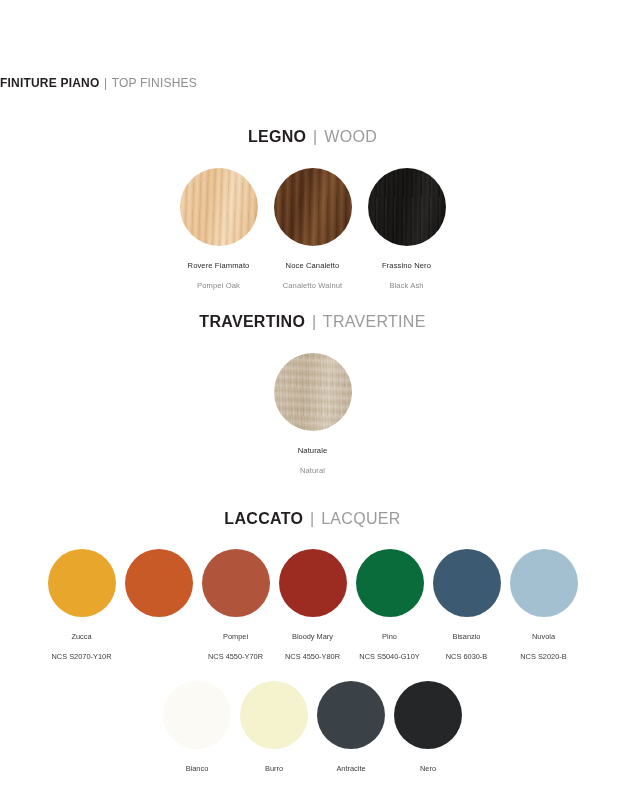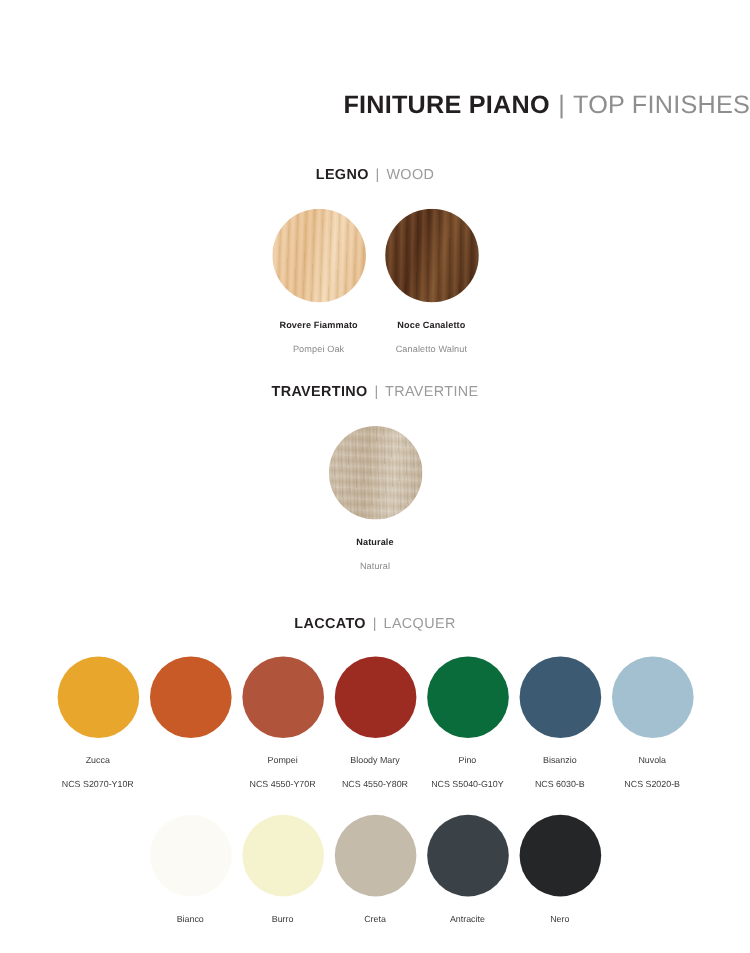--- a/index.html
+++ b/index.html
@@ -7,33 +7,33 @@
     width: 625px; height: 794px;
     background: #ffffff;
     font-family: "Liberation Sans", sans-serif;
     color: #231f20;
     overflow: hidden;
   }
   .page { position: relative; width: 625px; height: 794px; padding: 0; }
 
   
   .main-title {
-    text-align: right;
-    font-size: 21px;
+    text-align: left;
+    font-size: 12px;
     letter-spacing: 0.2px;
     margin-top: 76px;
     white-space: nowrap;
   }
   .main-title .it { font-weight: 700; color: #231f20; }
   .main-title .sep { font-weight: 400; color: #8e8e8e; padding: 0 1px; }
   .main-title .en { font-weight: 400; color: #8e8e8e; }
 
   .section-title {
     text-align: center;
-    font-size: 12px;
+    font-size: 16px;
     letter-spacing: 0.3px;
     white-space: nowrap;
   }
   .section-title .it { font-weight: 700; color: #231f20; }
   .section-title .sep { font-weight: 400; color: #9b9b9b; padding: 0 2px; }
   .section-title .en { font-weight: 400; color: #9b9b9b; }
 
   
   .row {
     display: flex;
@@ -45,21 +45,21 @@
     flex-direction: column;
     align-items: center;
   }
   .disc {
     border-radius: 50%;
     display: block;
   }
   .caption { text-align: center; margin-top: 7px; line-height: 1.25; }
   .cap-it {
     font-size: 7.6px;
-    font-weight: 700;
+    font-weight: 400;
     color: #231f20;
     white-space: nowrap;
     letter-spacing: 0.1px;
   }
   .cap-en {
     font-size: 7.6px;
     font-weight: 400;
     color: #8a8a8a;
     white-space: nowrap;
     letter-spacing: 0.1px;
@@ -142,20 +142,27 @@
       </div>
 
       <div class="cell">
         <span class="disc wood wood-walnut"></span>
         <span class="caption">
           <span class="cap-it">Noce Canaletto</span><br>
           <span class="cap-en">Canaletto Walnut</span>
         </span>
       </div>
 
+      <div class="cell">
+        <span class="disc wood wood-blackash"></span>
+        <span class="caption">
+          <span class="cap-it">Frassino Nero</span><br>
+          <span class="cap-en">Black Ash</span>
+        </span>
+      </div>
 
     </div>
   </div>
 
   <div style="margin-top:20px;">
     <div class="section-title">
       <span class="it">TRAVERTINO</span>
       <span class="sep">|</span>
       <span class="en">TRAVERTINE</span>
     </div>
@@ -235,27 +242,20 @@
         </span>
       </div>
       <div class="cell">
         <span class="disc" style="width:68px;height:68px;background:#f5f2ce;"></span>
         <span class="caption">
           <span class="cap-name">Burro</span><br>
           
         </span>
       </div>
       <div class="cell">
-        <span class="disc" style="width:68px;height:68px;background:#c4bbaa;"></span>
-        <span class="caption">
-          <span class="cap-name">Creta</span><br>
-          
-        </span>
-      </div>
-      <div class="cell">
         <span class="disc" style="width:68px;height:68px;background:#3a4247;"></span>
         <span class="caption">
           <span class="cap-name">Antracite</span><br>
           
         </span>
       </div>
       <div class="cell">
         <span class="disc" style="width:68px;height:68px;background:#252628;"></span>
         <span class="caption">
           <span class="cap-name">Nero</span><br>

